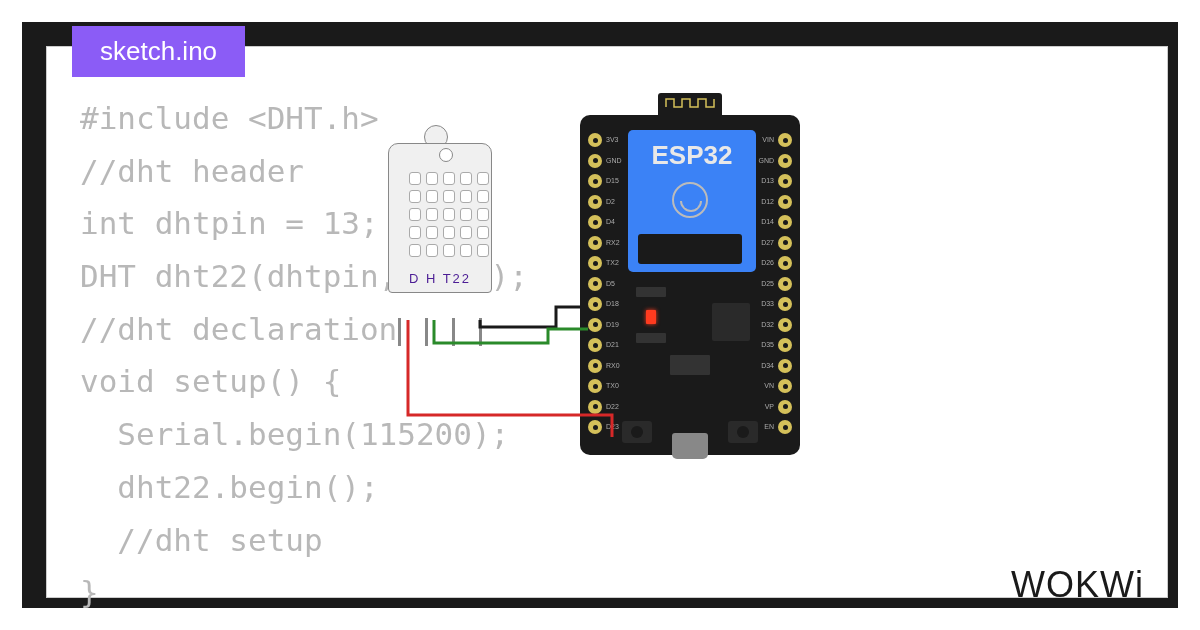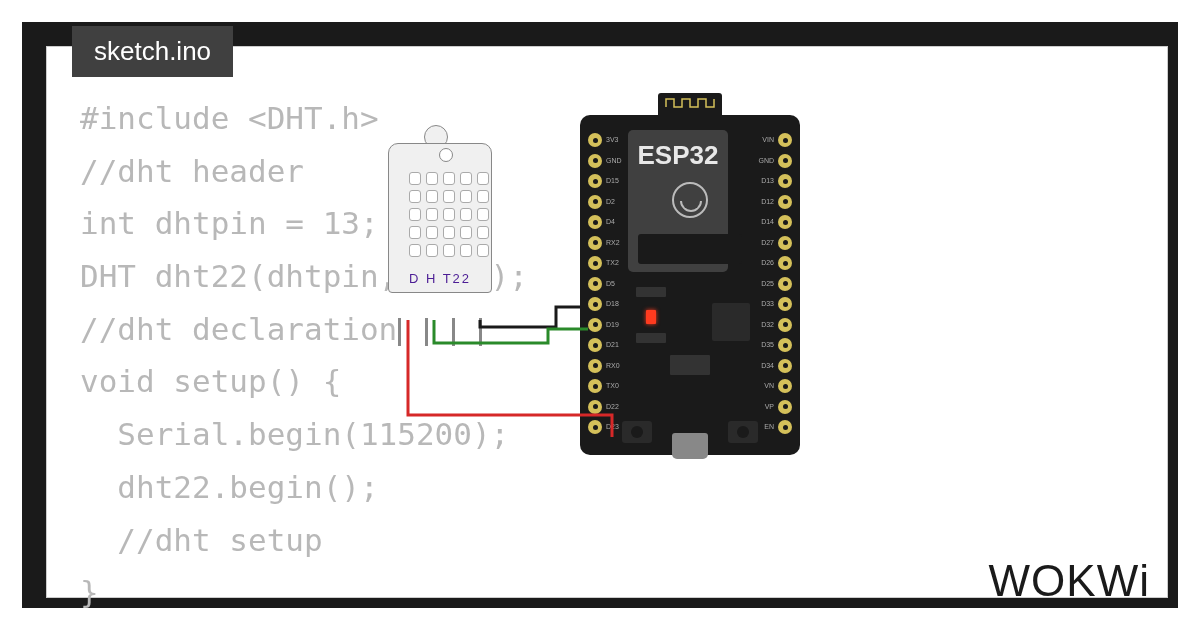--- a/index.html
+++ b/index.html
@@ -25,23 +25,23 @@
       left: 46px;
       width: 1122px;
       height: 552px;
       background: #fff;
       border: 1px solid #ccc;
     }
     .tab {
       position: absolute;
       top: 26px;
       left: 72px;
-      background: #404040;
+      background: #8b5cf6;
       color: #fff;
-      padding: 10px 22px;
+      padding: 10px 28px;
       font-family: sans-serif;
       font-size: 26px;
       z-index: 10;
     }
     .code-area {
       position: absolute;
       top: 92px;
       left: 80px;
       font-family: 'Menlo', 'Consolas', monospace;
       font-size: 31px;
@@ -161,23 +161,23 @@
       top: 4px;
       left: 6px;
       width: 52px;
       height: 12px;
     }
     .antenna-trace svg { width: 100%; height: 100%; }
     .esp32-shield {
       position: absolute;
       top: 15px;
       left: 48px;
-      width: 100px;
+      width: 128px;
       height: 142px;
-      background: #404040;
+      background: #3b82f6;
       border-radius: 5px;
     }
     .esp32-label {
       position: absolute;
       top: 10px;
       left: 0;
       width: 100%;
       text-align: center;
       font-family: sans-serif;
       font-size: 26px;
@@ -324,23 +324,23 @@
       position: absolute;
       top: 0;
       left: 0;
       width: 560px;
       height: 360px;
       pointer-events: none;
     }
     .brand {
       position: absolute;
       bottom: 24px;
-      right: 50px;
+      right: 56px;
       font-family: 'Comic Sans MS', cursive, sans-serif;
-      font-size: 44px;
+      font-size: 36px;
       font-weight: 400;
       color: #1a1a1a;
       letter-spacing: 1px;
       z-index: 20;
     }
   </style>
 </head>
 <body>
 
 <div class="outer-frame"></div>

